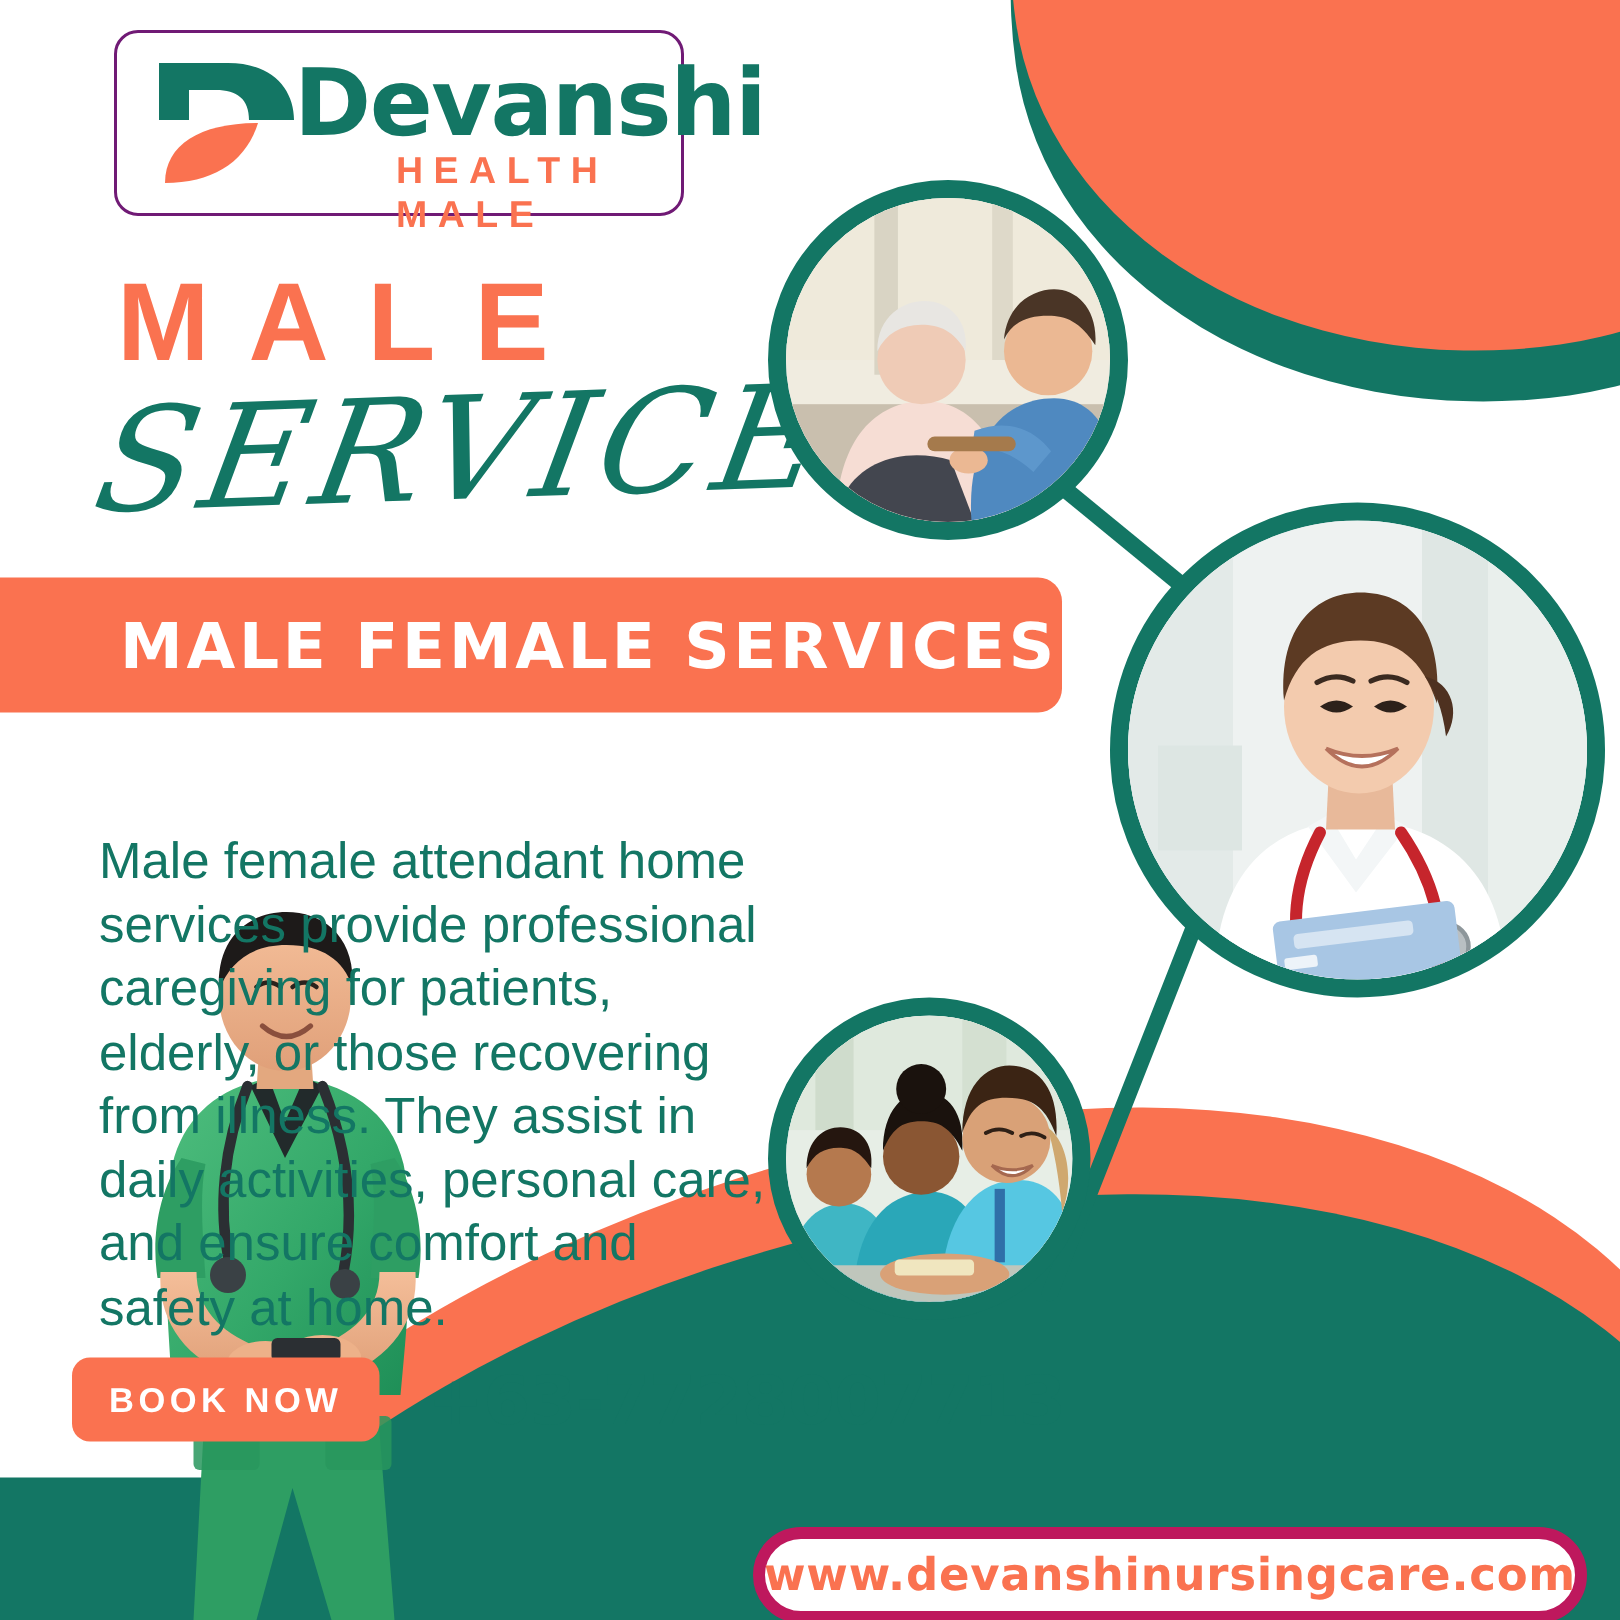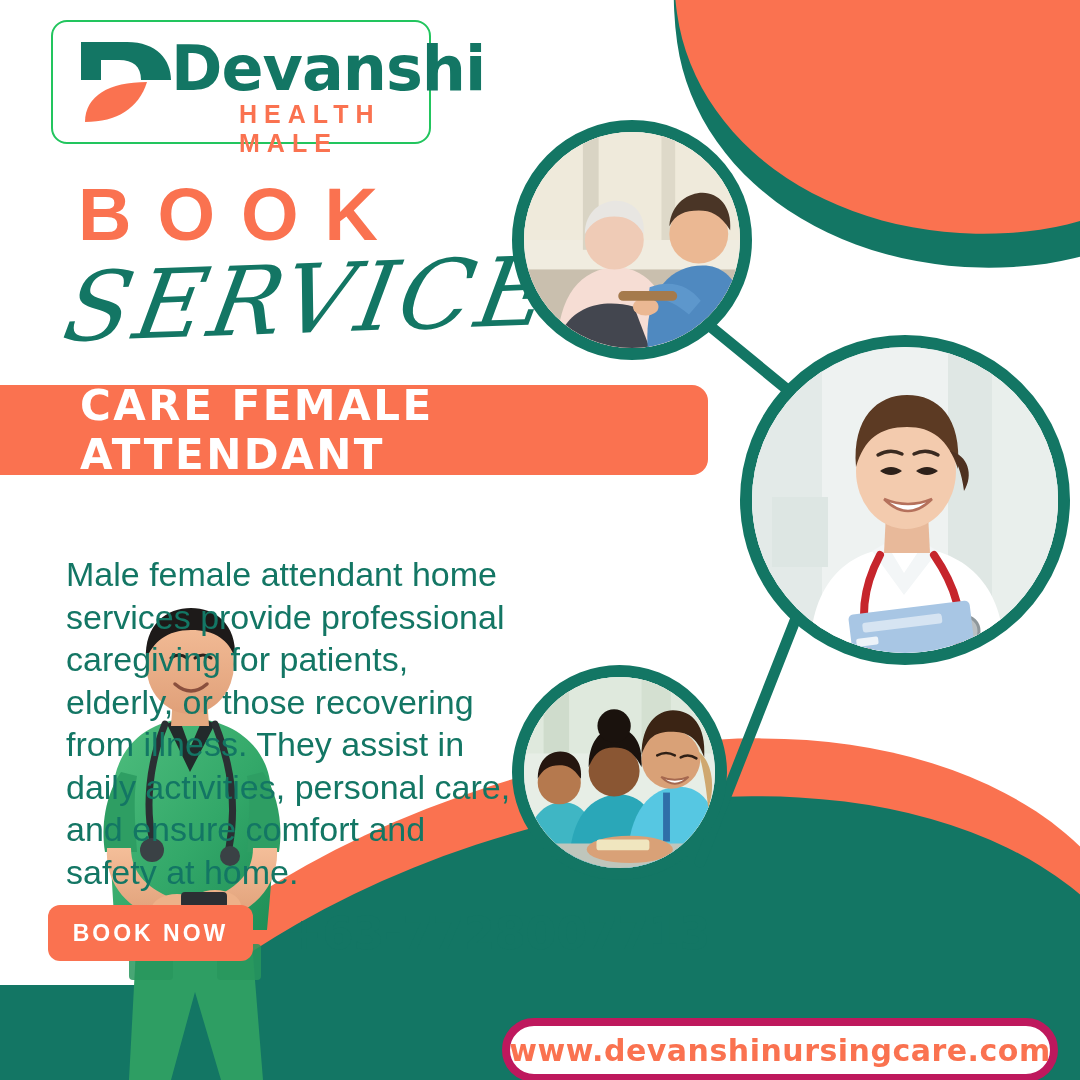--- a/index.html
+++ b/index.html
@@ -50,23 +50,23 @@
   }
   .teal-foot {
     bottom: 0; right: 0;
     width: 1080px; height: 95px;
     background: #137664;
   }
 
   
   .logo-box {
     position: absolute;
-    left: 51px; top: 20px;
+    left: 76px; top: 20px;
     width: 380px; height: 124px;
-    border: 2px solid #22c55e;
+    border: 2px solid #701a75;
     border-radius: 16px;
     box-sizing: border-box;
   }
   .logo-inner {
     position: relative;
     width: 100%; height: 100%;
   }
   .logo-mark { position: absolute; left: 22px; top: 16px; width: 104px; height: 88px; }
   .logo-word {
     position: absolute;
@@ -370,25 +370,25 @@
     <div class="logo-inner">
       <svg class="logo-mark" viewBox="0 0 104 88">
         <path d="M6 4 L52 4 C82 4 96 22 96 42 L66 42 C66 28 58 22 44 22 L26 22 L26 42 L6 42 Z" fill="#137664"></path>
         <path d="M10 84 C10 58 34 44 72 44 C64 70 42 84 10 84 Z" fill="#FA7250"></path>
       </svg>
       <div class="logo-word">Devanshi</div>
       <div class="logo-sub">HEALTH MALE</div>
     </div>
   </div>
 
-  <div class="kicker">BOOK</div>
+  <div class="kicker">MALE</div>
   <div class="script">SERVICES</div>
 
   <div class="banner">
-    <span class="banner-text">CARE FEMALE ATTENDANT</span>
+    <span class="banner-text">MALE FEMALE SERVICES</span>
   </div>
 
   <p class="body-copy">Male female attendant home services provide professional caregiving for patients, elderly, or those recovering from illness. They assist in daily activities, personal care, and ensure comfort and safety at home.</p>
 
   <div class="deco swoosh-orange"></div>
   <div class="deco swoosh-teal"></div>
   <div class="deco teal-foot"></div>
 
   <button class="cta-btn">BOOK NOW</button>
   <div class="phone">+63-7728007713</div>

